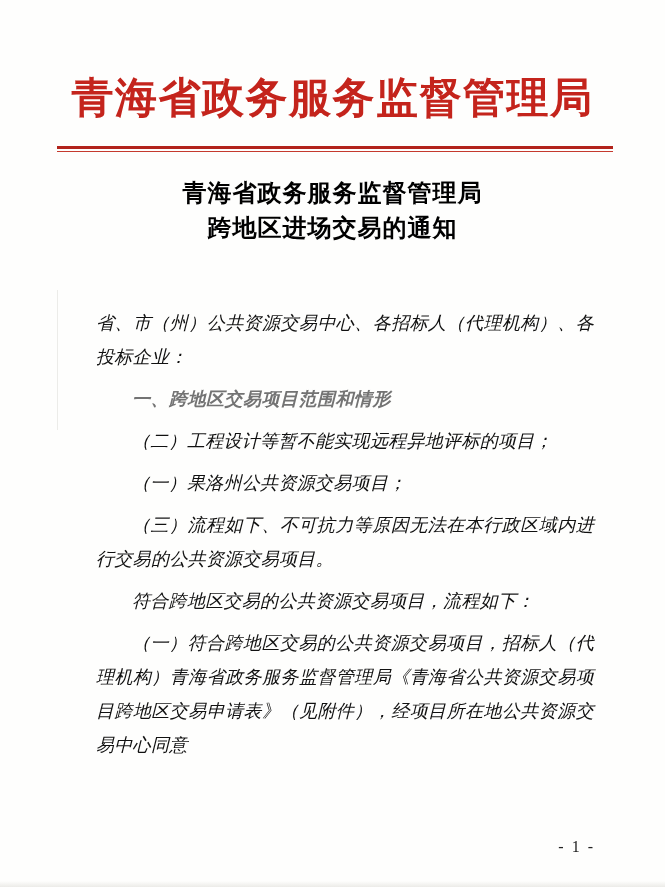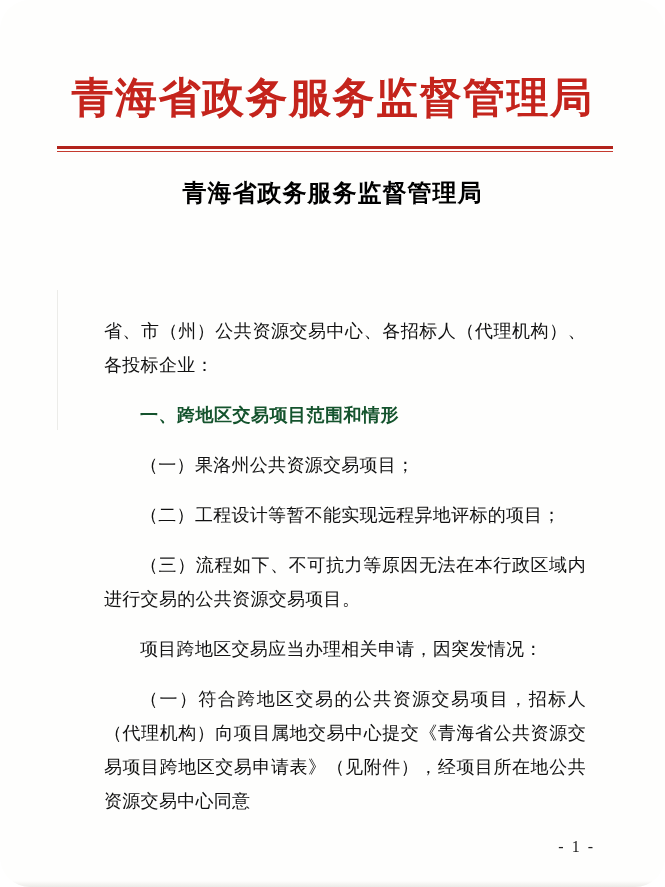--- a/index.html
+++ b/index.html
@@ -8,21 +8,20 @@
     background: #ffffff;
   }
   .page {
     position: relative;
     width: 665px;
     height: 887px;
     background: #fefefd;
     overflow: hidden;
     font-family: "Liberation Serif", "DejaVu Serif", serif;
     color: #1a1a1a;
-    border-radius: 30px;
   }
   
   .scan-edge-left {
     position: absolute;
     left: 57px; top: 290px;
     width: 1px; height: 140px;
     background: #d9d9d5;
     opacity: .5;
   }
   .scan-edge-bottom {
@@ -69,27 +68,27 @@
   .body-text {
     position: absolute;
     top: 298px; left: 88px;
     width: 514px;
     font-size: 18px;
     line-height: 34px;
     letter-spacing: 0.3px;
     text-align: justify;
     color: #111;
   }
-  .body-text p { margin: 16px; }
+  .body-text p { margin: 8px; font-style: italic; }
   .indent { text-indent: 2em; }
   .heading {
     font-family: "Liberation Sans", "DejaVu Sans", sans-serif;
     font-weight: bold;
     letter-spacing: 0.5px;
-    color: #14532d;
+    color: #737373;
   }
   .page-number {
     position: absolute;
     top: 838px;
     right: 70px;
     font-size: 16px;
     letter-spacing: 2px;
     color: #222;
     white-space: nowrap;
   }
@@ -101,30 +100,31 @@
 
   <div class="letterhead">青海省政务服务监督管理局</div>
 
   <div class="sep">
     <div class="sep-thick"></div>
     <div class="sep-thin"></div>
   </div>
 
   <div class="doc-title">
     <div>青海省政务服务监督管理局</div>
+    <div>跨地区进场交易的通知</div>
   </div>
 
   <div class="body-text">
     <p class="salutation">省、市（州）公共资源交易中心、各招标人（代理机构）、各投标企业：</p>
     <p class="indent heading">一、跨地区交易项目范围和情形</p>
+    <p class="indent">（二）工程设计等暂不能实现远程异地评标的项目；</p>
     <p class="indent">（一）果洛州公共资源交易项目；</p>
-    <p class="indent">（二）工程设计等暂不能实现远程异地评标的项目；</p>
     <p class="indent">（三）流程如下、不可抗力等原因无法在本行政区域内进行交易的公共资源交易项目。</p>
-    <p class="indent">项目跨地区交易应当办理相关申请，因突发情况：</p>
-    <p class="indent">（一）符合跨地区交易的公共资源交易项目，招标人（代理机构）向项目属地交易中心提交《青海省公共资源交易项目跨地区交易申请表》（见附件），经项目所在地公共资源交易中心同意</p>
+    <p class="indent">符合跨地区交易的公共资源交易项目，流程如下：</p>
+    <p class="indent">（一）符合跨地区交易的公共资源交易项目，招标人（代理机构）青海省政务服务监督管理局《青海省公共资源交易项目跨地区交易申请表》（见附件），经项目所在地公共资源交易中心同意</p>
   </div>
 
   <div class="page-number">- 1 -</div>
 
   <div class="scan-edge-left"></div>
   <div class="scan-edge-bottom"></div>
 
 </div>
 
 </body></html>

